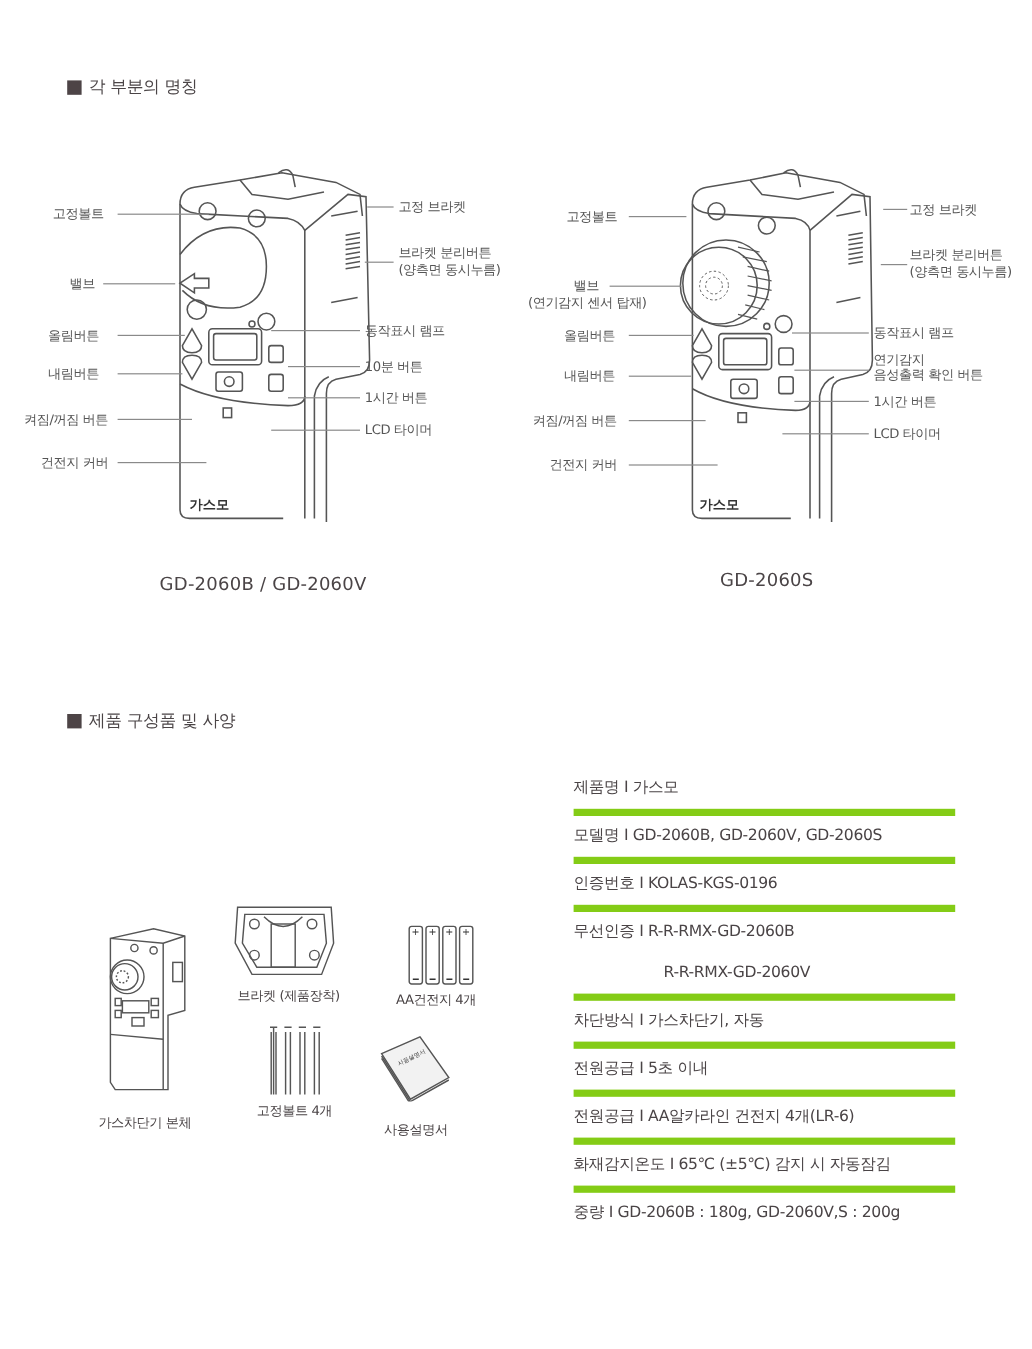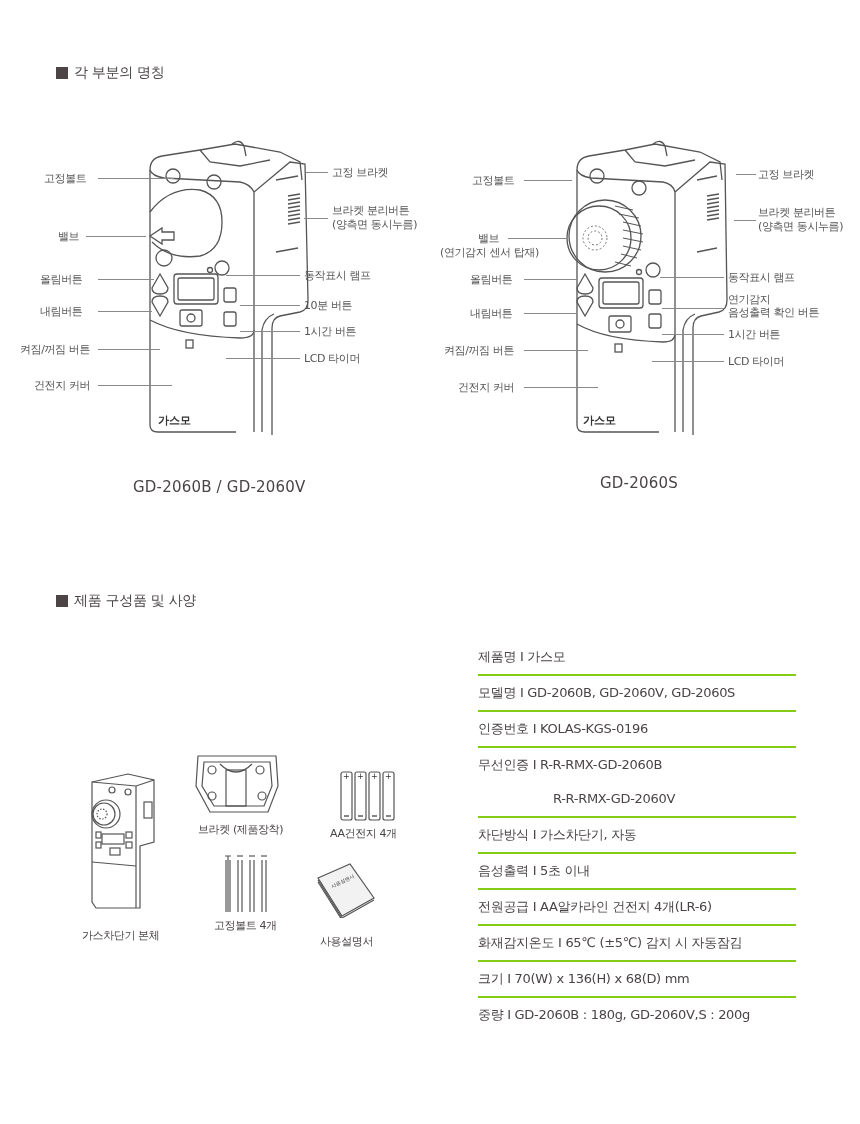--- a/index.html
+++ b/index.html
@@ -12,21 +12,21 @@
   .diagram { position: absolute; }
   .callout { position: absolute; font-size: 11px; color: #555; white-space: nowrap; letter-spacing: -0.4px; line-height: 13px; }
   .callout.right { text-align: left; }
   .callout.left { text-align: right; }
   .leader { position: absolute; height: 1px; background: #8a8a8a; }
 
   .model-label { position: absolute; font-size: 15px; color: #4a4446; letter-spacing: 0.2px; font-family: "DejaVu Sans", sans-serif; }
 
   
   .spec { position: absolute; left: 478px; top: 640px; width: 318px; }
-  .spec-row { border-bottom: 2px solid #84cc16; font-size: 13px; color: #4a4446; padding: 0 0 0 0; letter-spacing: -0.3px; }
+  .spec-row { border-bottom: 6px solid #84cc16; font-size: 13px; color: #4a4446; padding: 0 0 0 0; letter-spacing: -0.3px; }
   .spec-row .line { height: 34px; line-height: 34px; white-space: nowrap; }
   .spec-row .line.indent { padding-left: 75px; }
   .spec-row:last-child { border-bottom: none; }
 
   .comp-label { position: absolute; font-size: 11px; color: #4a4446; letter-spacing: -0.4px; white-space: nowrap; }
 </style>
 </head>
 <body>
 
 <div class="section-title" style="left:56px; top:64px;">
@@ -295,27 +295,24 @@
     <div class="line">인증번호 I KOLAS-KGS-0196</div>
   </div>
   <div class="spec-row">
     <div class="line">무선인증 I  R-R-RMX-GD-2060B</div>
     <div class="line indent">R-R-RMX-GD-2060V</div>
   </div>
   <div class="spec-row">
     <div class="line">차단방식 I 가스차단기, 자동</div>
   </div>
   <div class="spec-row">
-    <div class="line">음성출력 I 5초 이내</div>
+    <div class="line">전원공급 I 5초 이내</div>
   </div>
   <div class="spec-row">
     <div class="line">전원공급 I AA알카라인 건전지 4개(LR-6)</div>
   </div>
   <div class="spec-row">
     <div class="line">화재감지온도 I 65℃ (±5℃) 감지 시 자동잠김</div>
   </div>
   <div class="spec-row">
-    <div class="line">크기 I 70(W) x 136(H) x 68(D) mm</div>
-  </div>
-  <div class="spec-row">
     <div class="line">중량 I GD-2060B : 180g, GD-2060V,S : 200g</div>
   </div>
 </div>
 
 </body></html>

